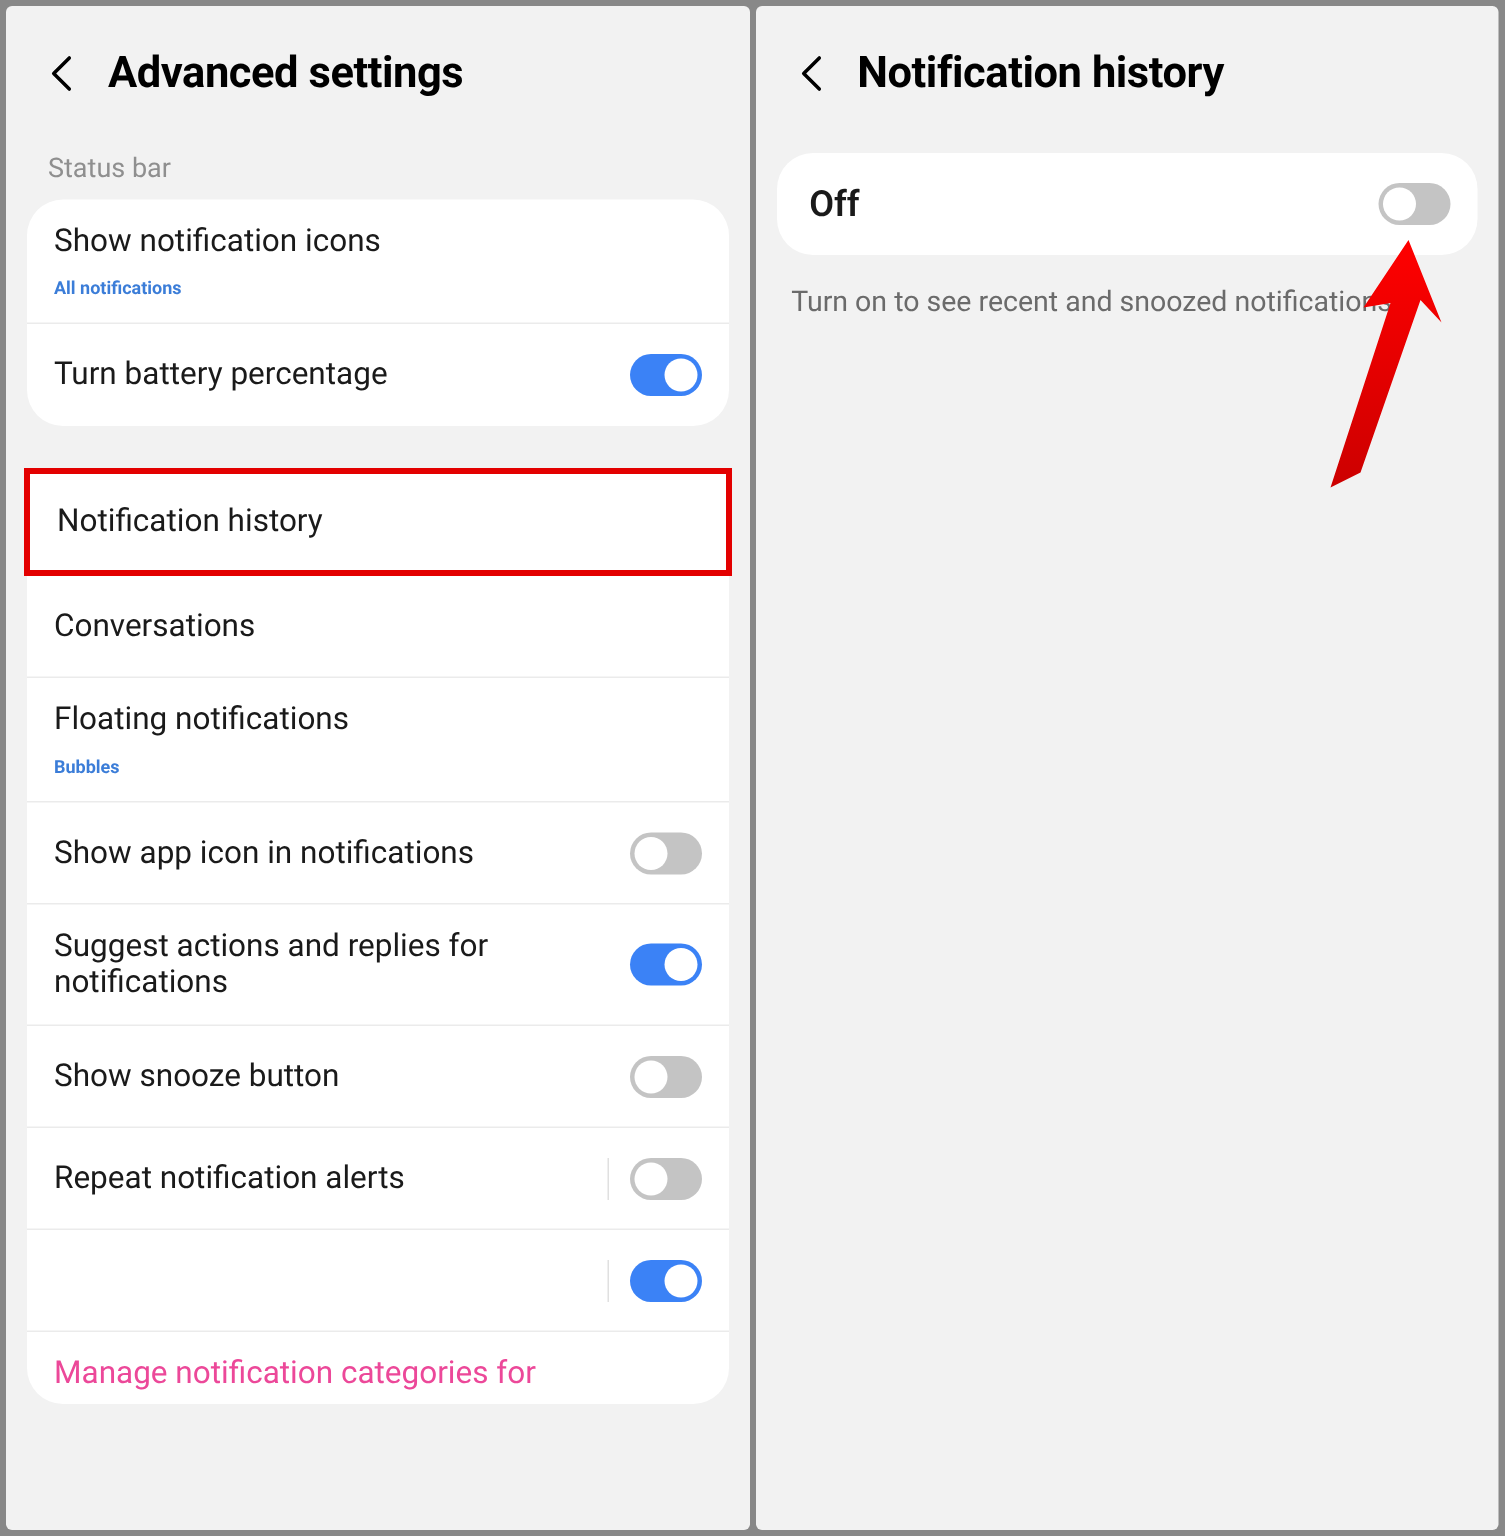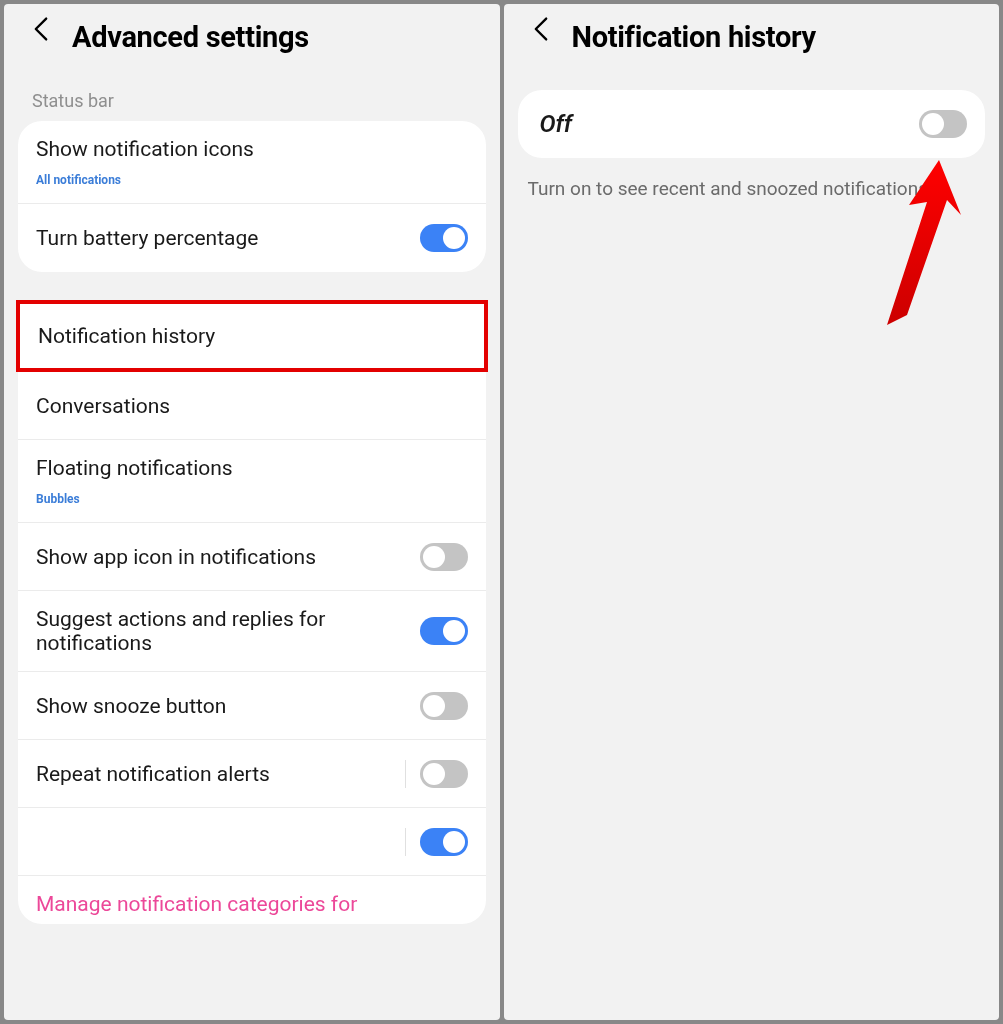--- a/index.html
+++ b/index.html
@@ -23,21 +23,22 @@
       flex: 1;
       border-radius: 4px;
       overflow: hidden;
       position: relative;
       display: flex;
       flex-direction: column;
     }
 
     .header {
       display: flex;
-      padding: 16px 20px 28px 28px;
+      align-items: center;
+      padding: 28px 20px 28px 28px;
       gap: 22px;
     }
 
     .back-icon {
       width: 18px;
       height: 18px;
       display: flex;
       align-items: center;
       justify-content: center;
       cursor: pointer;
@@ -164,21 +165,20 @@
       padding: 20px 18px 20px 22px;
       display: flex;
       align-items: center;
       justify-content: space-between;
     }
 
     .off-label {
       font-size: 24px;
       font-weight: 600;
       color: #1a1a1a;
-      font-style: italic;
     }
 
     .arrow-svg {
       position: absolute;
       top: 156px;
       right: 32px;
       pointer-events: none;
     }
 
     .truncated-row {

